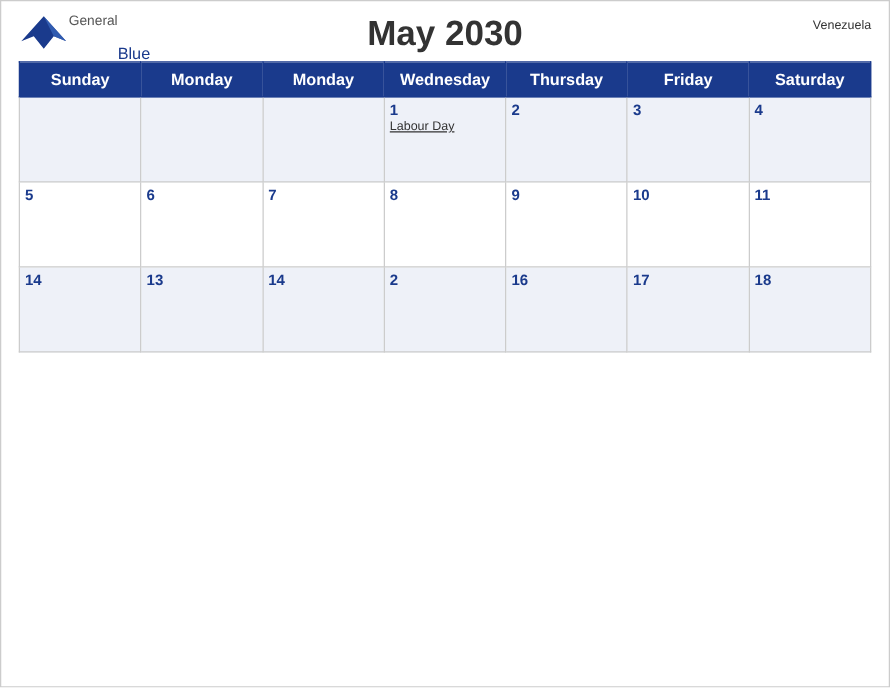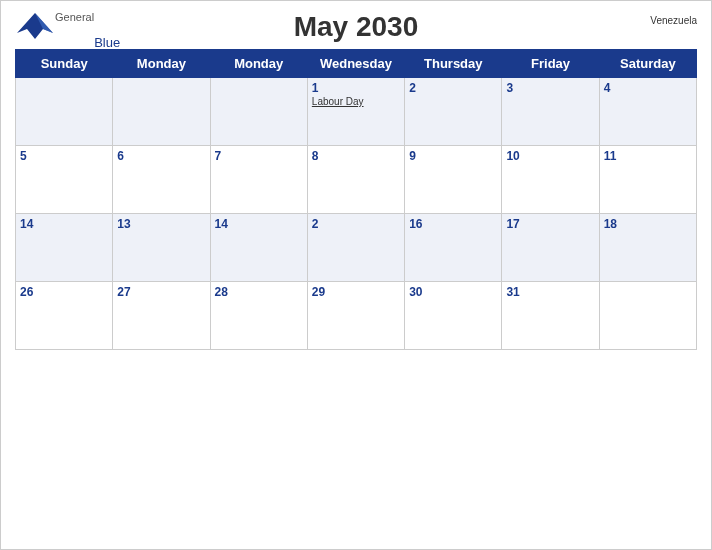--- a/index.html
+++ b/index.html
@@ -198,36 +198,15 @@
           <td>
             <span class="day-number">16</span>
           </td>
           <td>
             <span class="day-number">17</span>
           </td>
           <td>
             <span class="day-number">18</span>
           </td>
         </tr>
-        <tr>
-          <td>
-            <span class="day-number">26</span>
-          </td>
-          <td>
-            <span class="day-number">27</span>
-          </td>
-          <td>
-            <span class="day-number">28</span>
-          </td>
-          <td>
-            <span class="day-number">29</span>
-          </td>
-          <td>
-            <span class="day-number">30</span>
-          </td>
-          <td>
-            <span class="day-number">31</span>
-          </td>
-          <td class="empty-cell"></td>
-        </tr>
       </tbody>
   </table>
 </div>
 
 </body></html>

